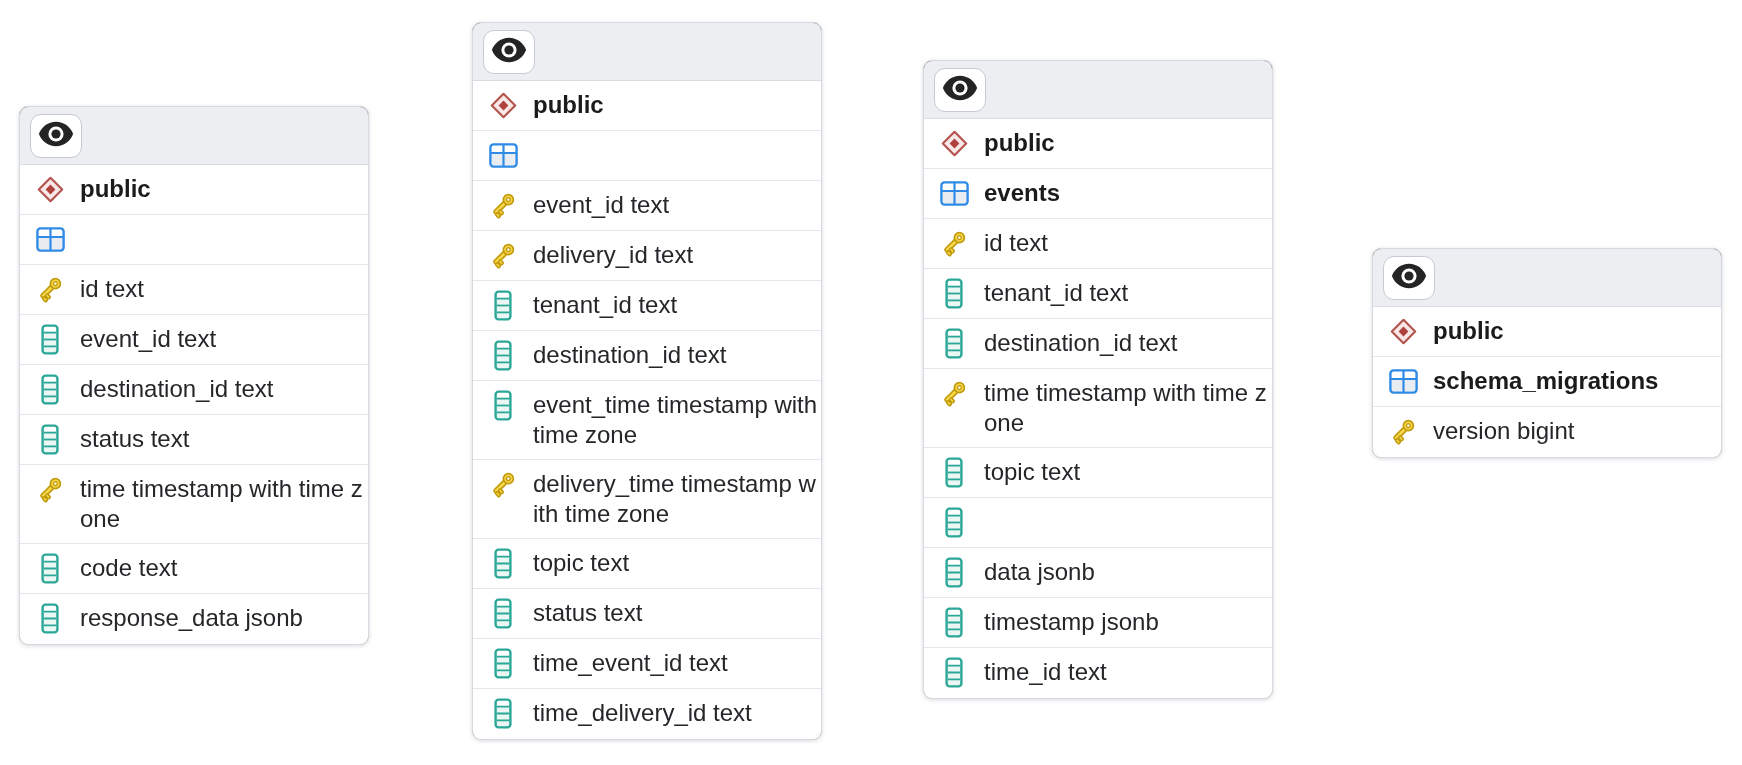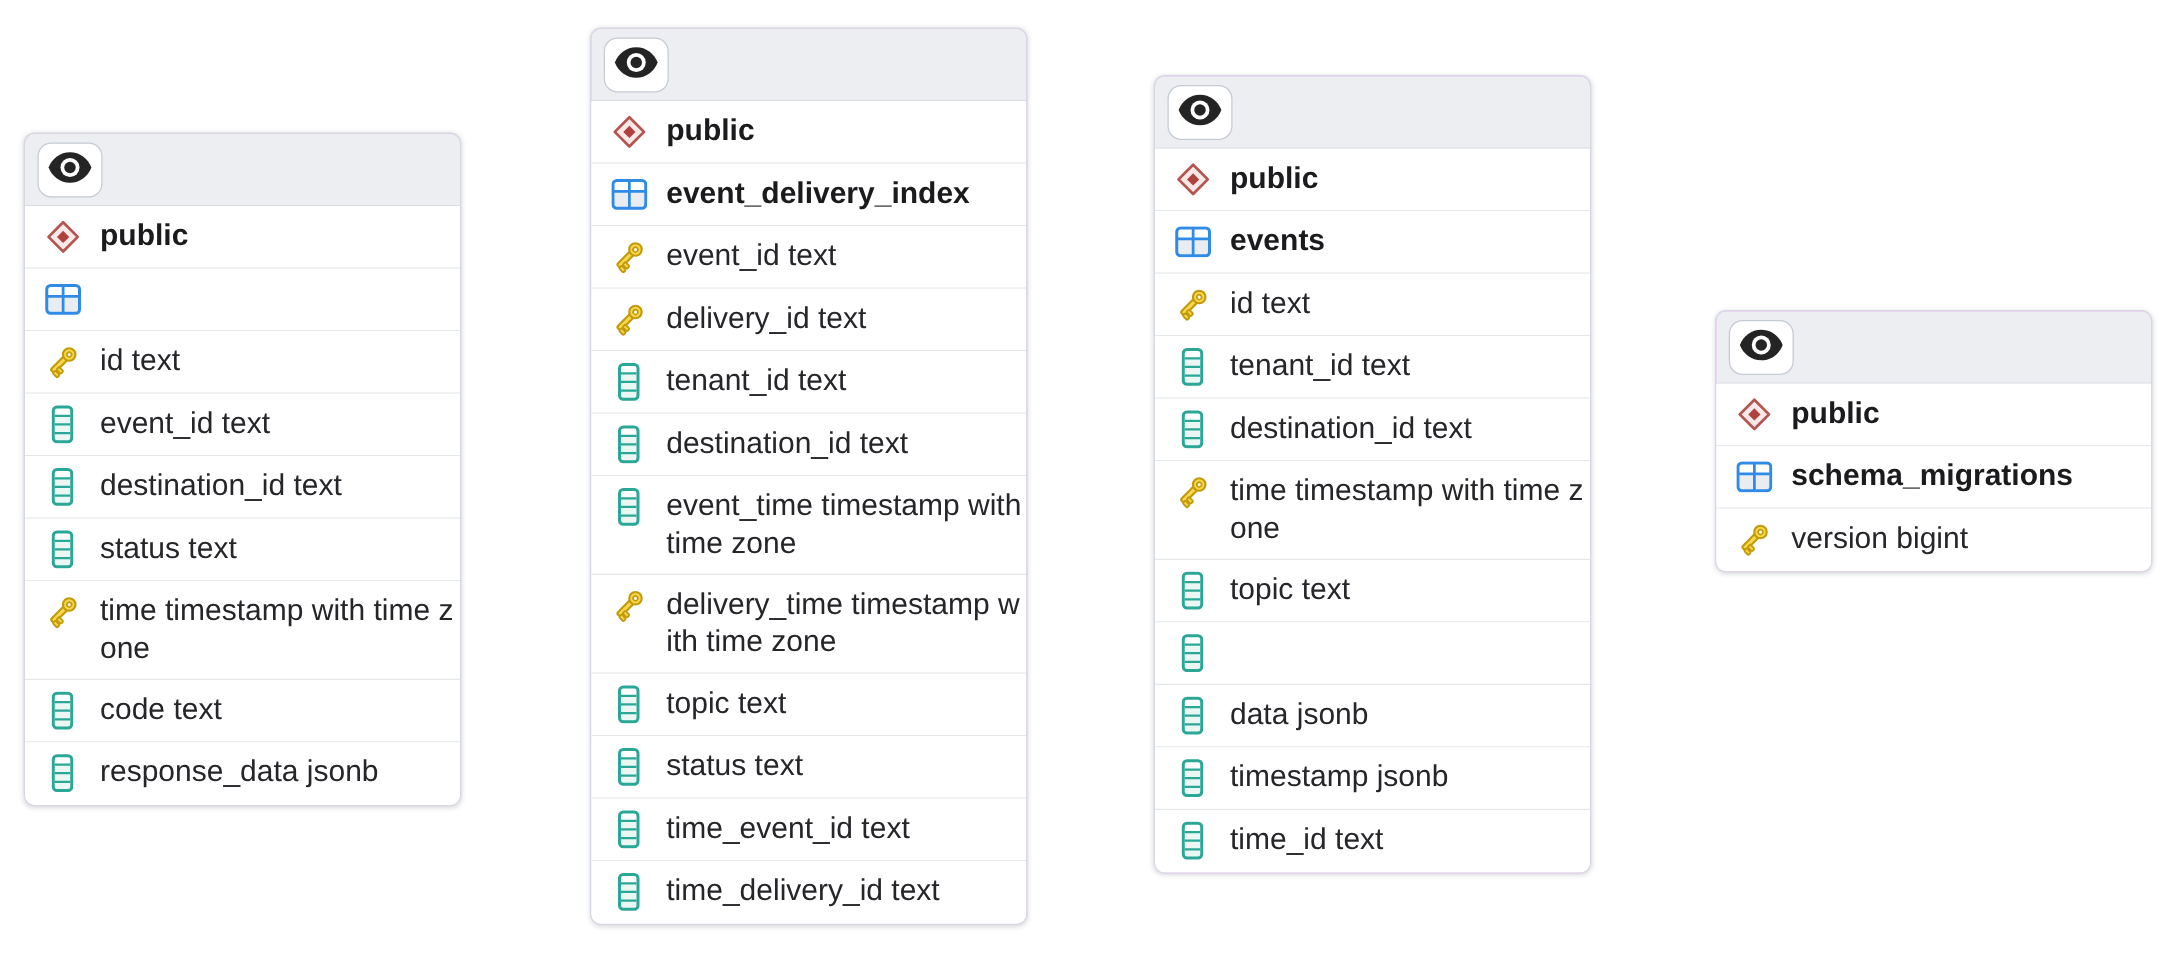--- a/index.html
+++ b/index.html
@@ -10,21 +10,21 @@
   }
   #diagram {
     position: relative;
     width: 1742px;
     height: 765px;
     overflow: hidden;
   }
   .card {
     position: absolute;
     width: 350px;
-    background: #f0abfc;
+    background: #404040;
     border: 1px solid #d6dae0;
     border-radius: 9px;
     box-shadow: 0 1px 4px rgba(40,45,60,0.18);
     overflow: hidden;
     box-sizing: border-box;
   }
   .card-header {
     background: #eceef2;
     border-bottom: 1px solid #d9dce1;
     height: 58px;
@@ -240,21 +240,20 @@
   <div class="row">
     <span class="row-icon">
             <svg width="29" height="25" viewBox="0 0 29 25">
               <rect x="1.4" y="1.4" width="26.2" height="22.2" rx="3" fill="#ffffff" stroke="none"></rect>
               <rect x="2.6" y="10" width="23.8" height="12.4" fill="#e9edf2"></rect>
               <line x1="1.4" y1="10" x2="27.6" y2="10" stroke="#2f8be6" stroke-width="2.2"></line>
               <line x1="14.5" y1="2" x2="14.5" y2="23" stroke="#2f8be6" stroke-width="2.2"></line>
               <rect x="1.4" y="1.4" width="26.2" height="22.2" rx="3" fill="none" stroke="#2f8be6" stroke-width="2.4"></rect>
             </svg>
           </span>
-    <span class="row-label bold">event_delivery_index</span>
   </div>
 
   <div class="row">
     <span class="row-icon">
             <svg width="30" height="30" viewBox="-15 -15 30 30">
               <g transform="rotate(45)">
                 <rect x="-2.1" y="-4" width="4.2" height="15.5" rx="1.6" fill="#f7d84b" stroke="#c29a0b" stroke-width="1.7"></rect>
                 <rect x="1.2" y="5.2" width="5" height="3" rx="1" fill="#f7d84b" stroke="#c29a0b" stroke-width="1.5"></rect>
                 <rect x="1.2" y="9.3" width="5" height="3" rx="1" fill="#f7d84b" stroke="#c29a0b" stroke-width="1.5"></rect>
                 <circle cx="0" cy="-7.6" r="5" fill="#f7d84b" stroke="#c29a0b" stroke-width="1.7"></circle>

